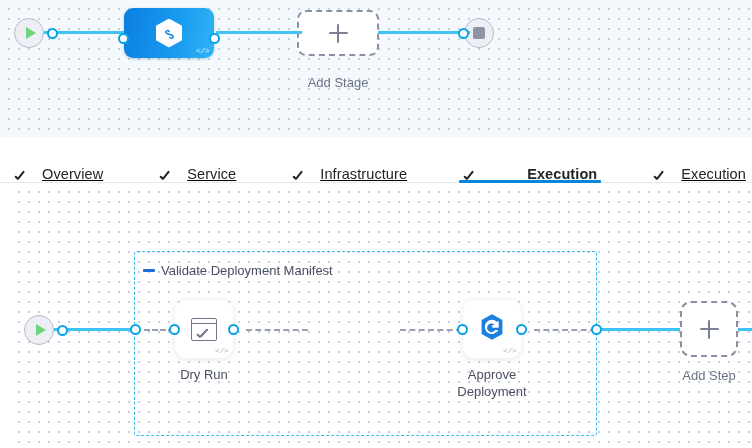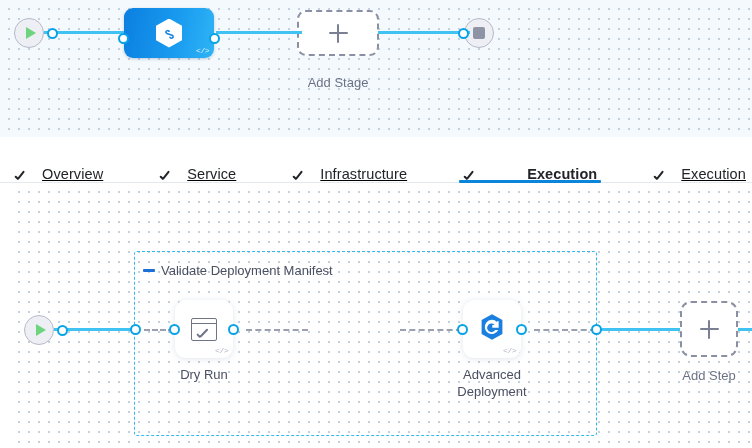--- a/index.html
+++ b/index.html
@@ -356,21 +356,21 @@
         <div>
           <svg width="30" height="30" viewBox="0 0 32 32" aria-hidden="true">
             <path d="M16 2.4 L27.1 8.6 L27.1 23.4 L16 29.6 L4.9 23.4 L4.9 8.6 Z" fill="#1b7fe0"></path>
             <path d="M21.3 10.6 a7.6 7.6 0 1 0 1.4 8.6 l-3.3 0 a4.6 4.6 0 1 1 -0.6 -5.4 l-2.5 0 0 2.9 6.8 0 0 -6.8 -1.8 0 z" fill="#ffffff"></path>
           </svg>
         </div>
         <div class="code-badge dark">&lt;/&gt;</div>
       </div>
       <div class="port" style="left:-6px; top:24px;"></div>
       <div class="port" style="left:53px; top:24px;"></div>
-      <div class="node-label" style="left:-26px; top:66px; width:110px;">Advanced
+      <div class="node-label" style="left:-26px; top:66px; width:110px;">Approve
 Deployment</div>
     </div>
 
     <div class="node" style="left:670px; top:118px;">
       <div class="add-node add-step-node">
         <div class="plus"></div>
       </div>
       <div class="node-label" style="left:-26px; top:66px; width:110px; color:#6c7285;">Add Step</div>
     </div>
 

